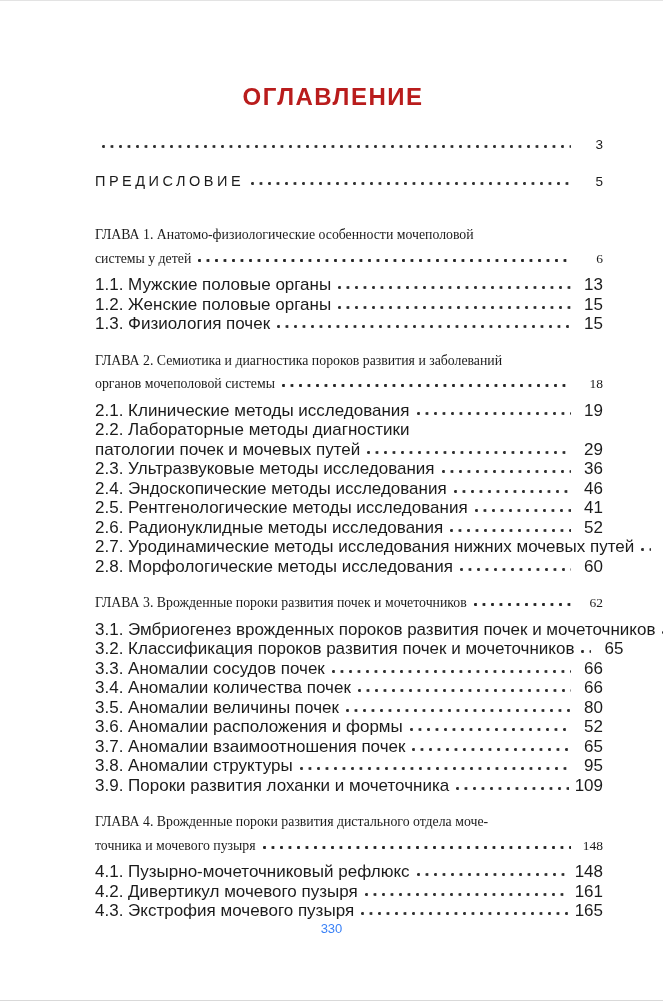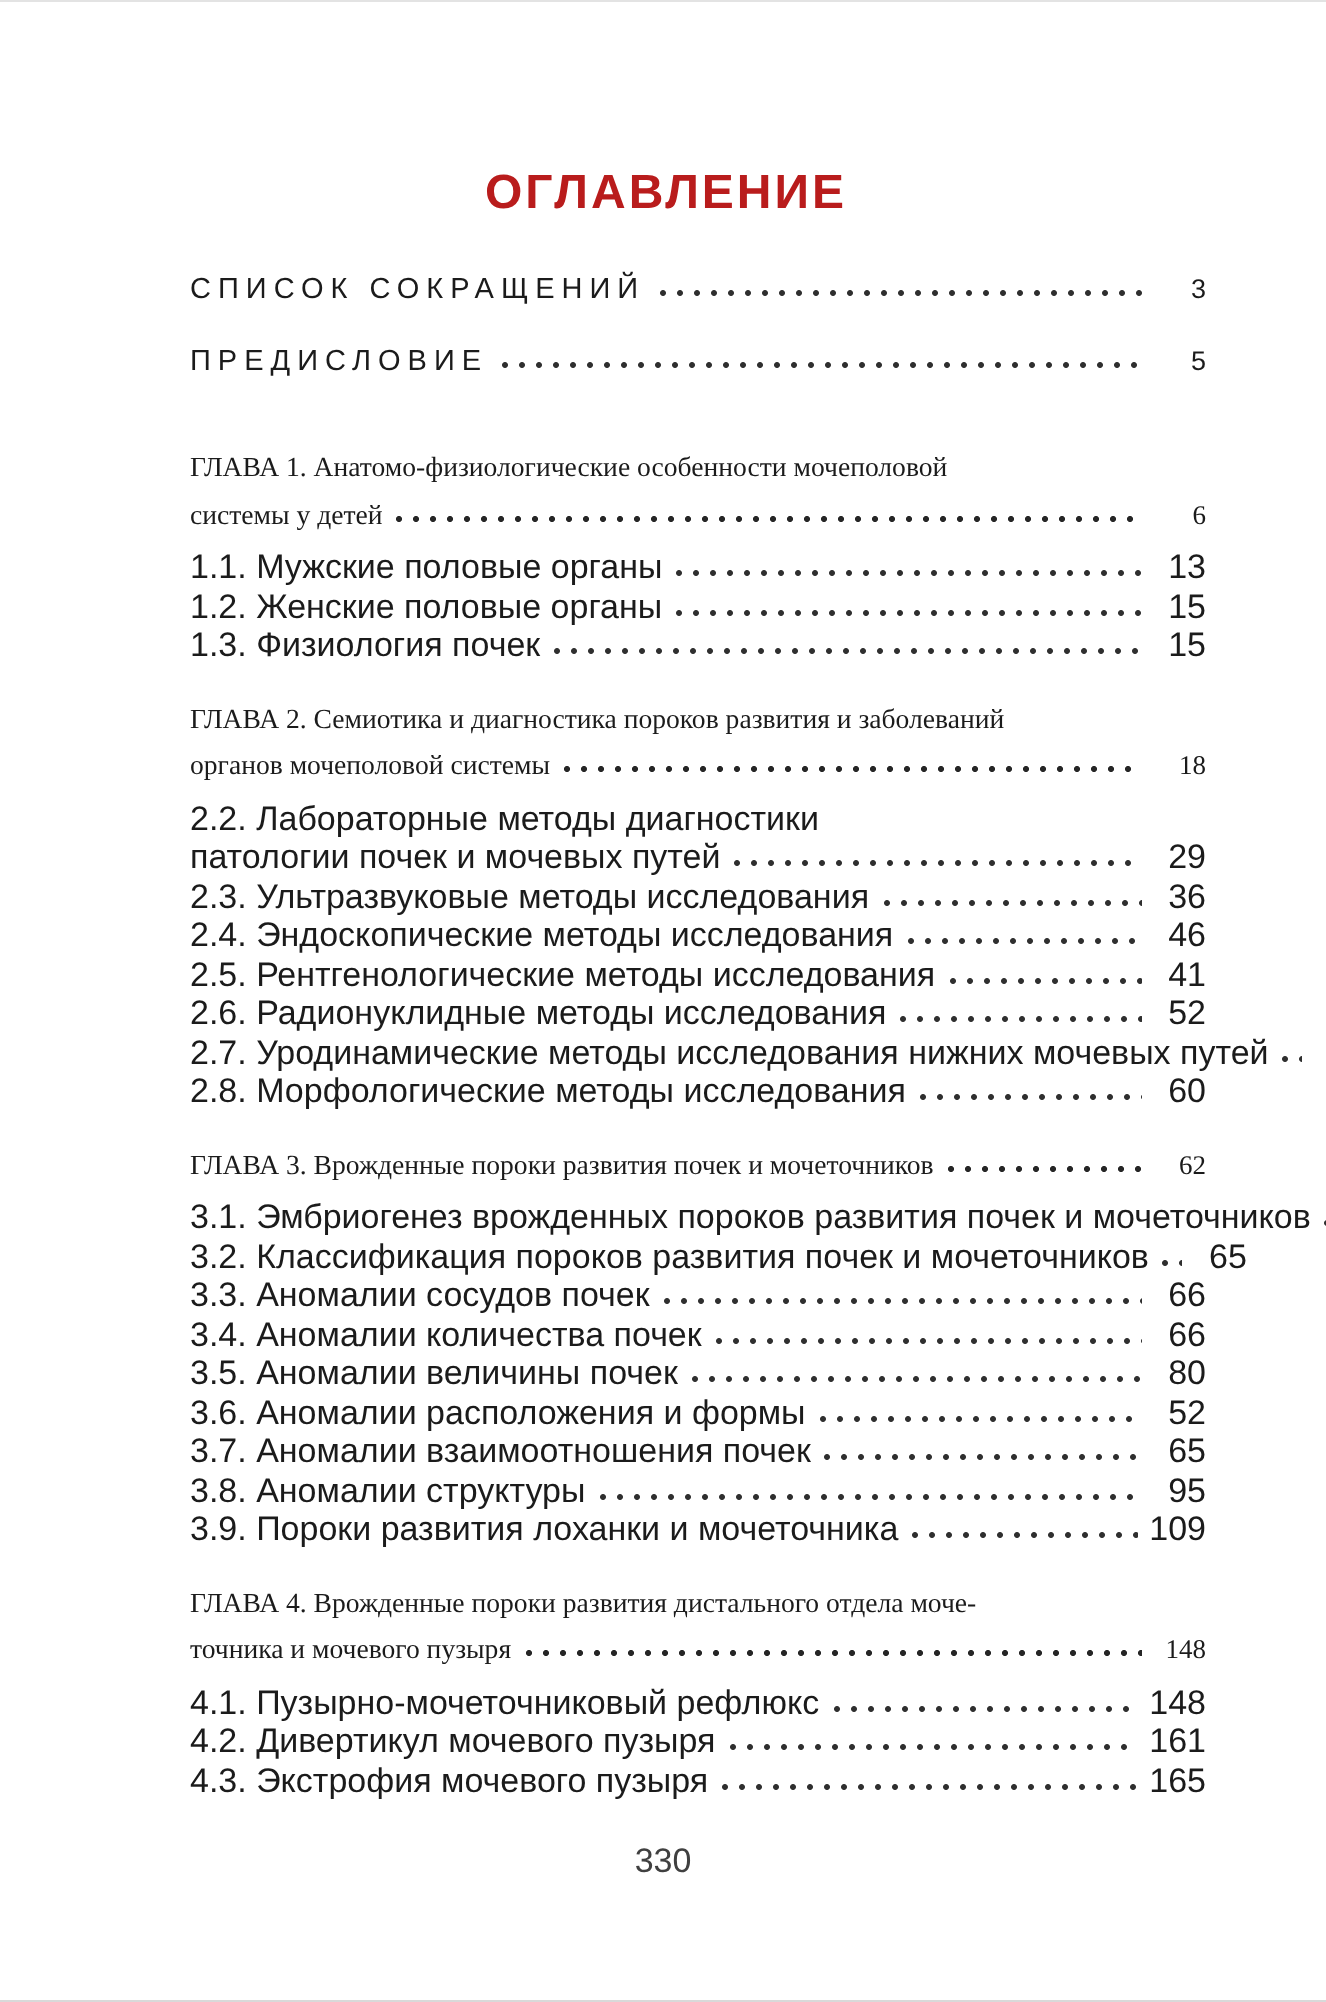--- a/index.html
+++ b/index.html
@@ -75,36 +75,35 @@
   .entry.item { font-size: 17px; }
   .entry.item .last-line,
   .entry.item .pre-line { line-height: 19.5px; }
 
   .folio {
     position: absolute;
     left: 0;
     right: 0;
     top: 920px;
     text-align: center;
-    font-size: 17px;
-    color: #404040;
+    font-size: 13px;
+    color: #3b82f6;
     font-family: "Liberation Sans", sans-serif;
   }
 </style>
 </head>
 <body>
 
 <div class="page">
   <h1 class="title">ОГЛАВЛЕНИЕ</h1>
 
   <div class="toc" id="toc-list">
       <div class="entry caps">
 
     <div class="last-line">
-      <span class="lbl">СПИСОК СОКРАЩЕНИЙ</span>
       <span class="leader"></span>
       <span class="pg">3</span>
     </div>
   </div>
       <div class="entry caps">
 
     <div class="last-line">
       <span class="lbl">ПРЕДИСЛОВИЕ</span>
       <span class="leader"></span>
       <span class="pg">5</span>
@@ -144,20 +143,28 @@
   </div>
       <div class="entry chapter">
     <div class="pre-line">ГЛАВА 2. Семиотика и диагностика пороков развития и заболеваний</div>
     <div class="last-line">
       <span class="lbl">органов мочеполовой системы</span>
       <span class="leader"></span>
       <span class="pg">18</span>
     </div>
   </div>
       <div class="entry item">
+
+    <div class="last-line">
+      <span class="lbl">2.1. Клинические методы исследования</span>
+      <span class="leader"></span>
+      <span class="pg">19</span>
+    </div>
+  </div>
+      <div class="entry item">
     <div class="pre-line">2.2. Лабораторные методы диагностики</div>
     <div class="last-line">
       <span class="lbl">патологии почек и мочевых путей</span>
       <span class="leader"></span>
       <span class="pg">29</span>
     </div>
   </div>
       <div class="entry item">
 
     <div class="last-line">

